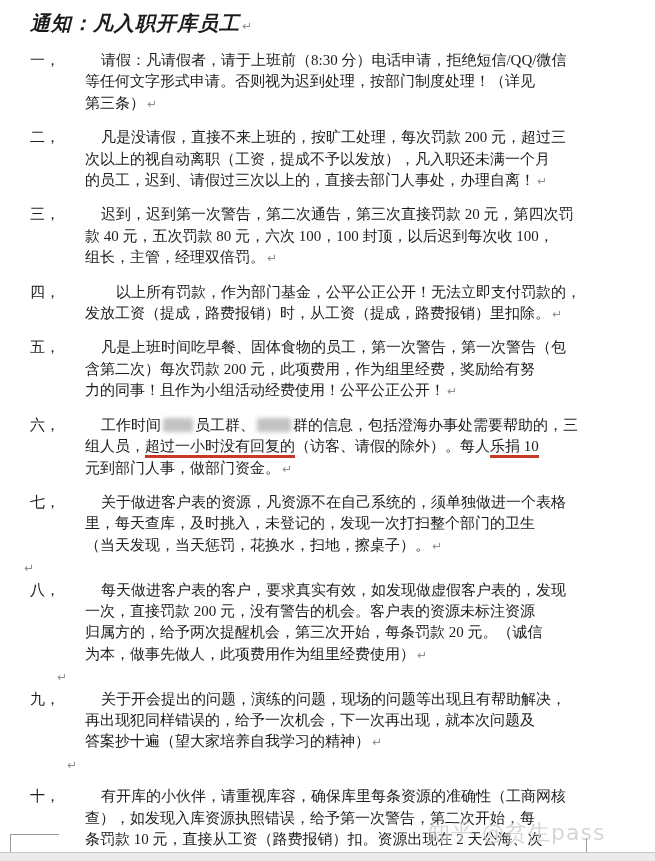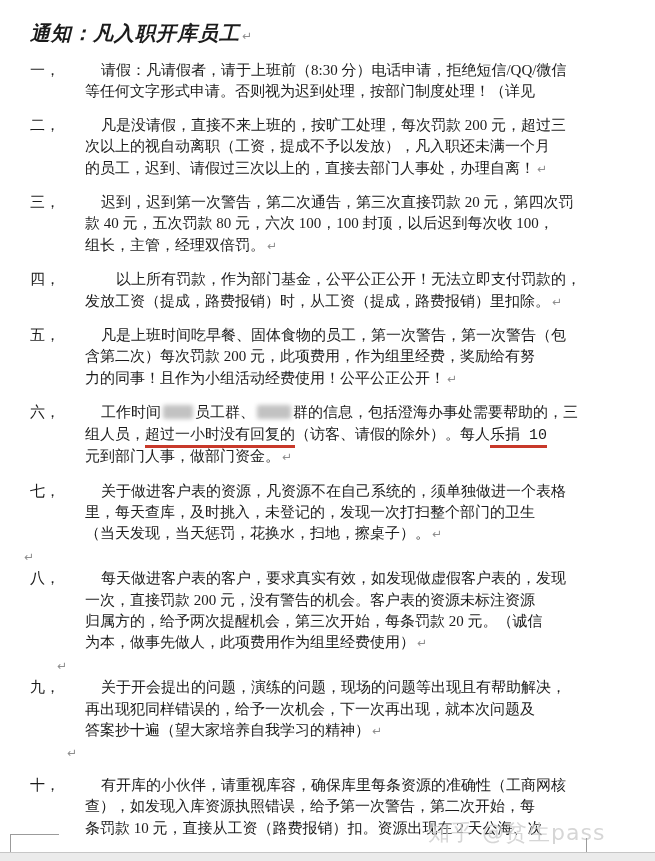--- a/index.html
+++ b/index.html
@@ -1,38 +1,38 @@
 <!DOCTYPE html>
 <html><head>
 <meta charset="utf-8">
 <style>
   html,body{margin:0;padding:0;}
   body{
     width:655px;height:861px;position:relative;overflow:hidden;
     background:#ffffff;color:#1b1b1b;
     font-family:"Liberation Serif","DejaVu Serif",serif;
   }
-  .doc{position:relative;padding:20px 0 0 30px;width:625px;}
+  .doc{position:relative;padding:10px 0 0 30px;width:625px;}
   .title-row{display:flex;align-items:baseline;margin-bottom:13px;}
   .title{
     font-size:20px;font-weight:bold;font-style:italic;
     letter-spacing:1px;line-height:27px;
   }
   .pilcrow{
     color:#8e8e8e;font-style:normal;font-weight:normal;
     font-family:"DejaVu Sans",sans-serif;font-size:12px;margin-left:2px;
   }
   .item{display:flex;margin-bottom:12px;}
   .item.tight{margin-bottom:0;}
   .num{flex:0 0 55px;width:55px;font-size:15px;line-height:21.4px;}
   .text{width:540px;font-size:15px;line-height:21.4px;}
   .line{white-space:nowrap;}
   .line:first-child{margin-left:16px;}
   .seg-red{
-    border-bottom:3px solid #c8392a;padding-bottom:1px;font-family:Liberation Mono, monospace;
+    border-bottom:3px solid #c8392a;padding-bottom:1px;
   }
   .seg-blur{
     display:inline-block;height:14px;background:#c2c2c2;
     filter:blur(2px);border-radius:2px;vertical-align:-2px;margin:0 2px;
   }
   .pil-line{font-size:15px;line-height:21.4px;}
   .watermark{
     position:absolute;left:428px;top:818px;width:220px;
     font-size:22px;color:#cccccc;opacity:.8;
     font-family:"DejaVu Sans","Liberation Sans",sans-serif;
@@ -57,20 +57,21 @@
   <div class="title-row">
     <span class="title">通知：凡入职开库员工</span>
     <span class="pilcrow">↵</span>
   </div>
   <div id="notice-body">
       <div class="item">
         <span class="num">一，</span>
         <div class="text">
           <div class="line"><span>请假：凡请假者，请于上班前（8:30 分）电话申请，拒绝短信/QQ/微信</span></div>
           <div class="line"><span>等任何文字形式申请。否则视为迟到处理，按部门制度处理！（详见</span></div>
+          <div class="line"><span>第三条）</span><span class="pilcrow">↵</span></div>
         </div>
       </div>
       <div class="item">
         <span class="num">二，</span>
         <div class="text">
           <div class="line"><span>凡是没请假，直接不来上班的，按旷工处理，每次罚款 200 元，超过三</span></div>
           <div class="line"><span>次以上的视自动离职（工资，提成不予以发放），凡入职还未满一个月</span></div>
           <div class="line"><span>的员工，迟到、请假过三次以上的，直接去部门人事处，办理自离！</span><span class="pilcrow">↵</span></div>
         </div>
       </div>

